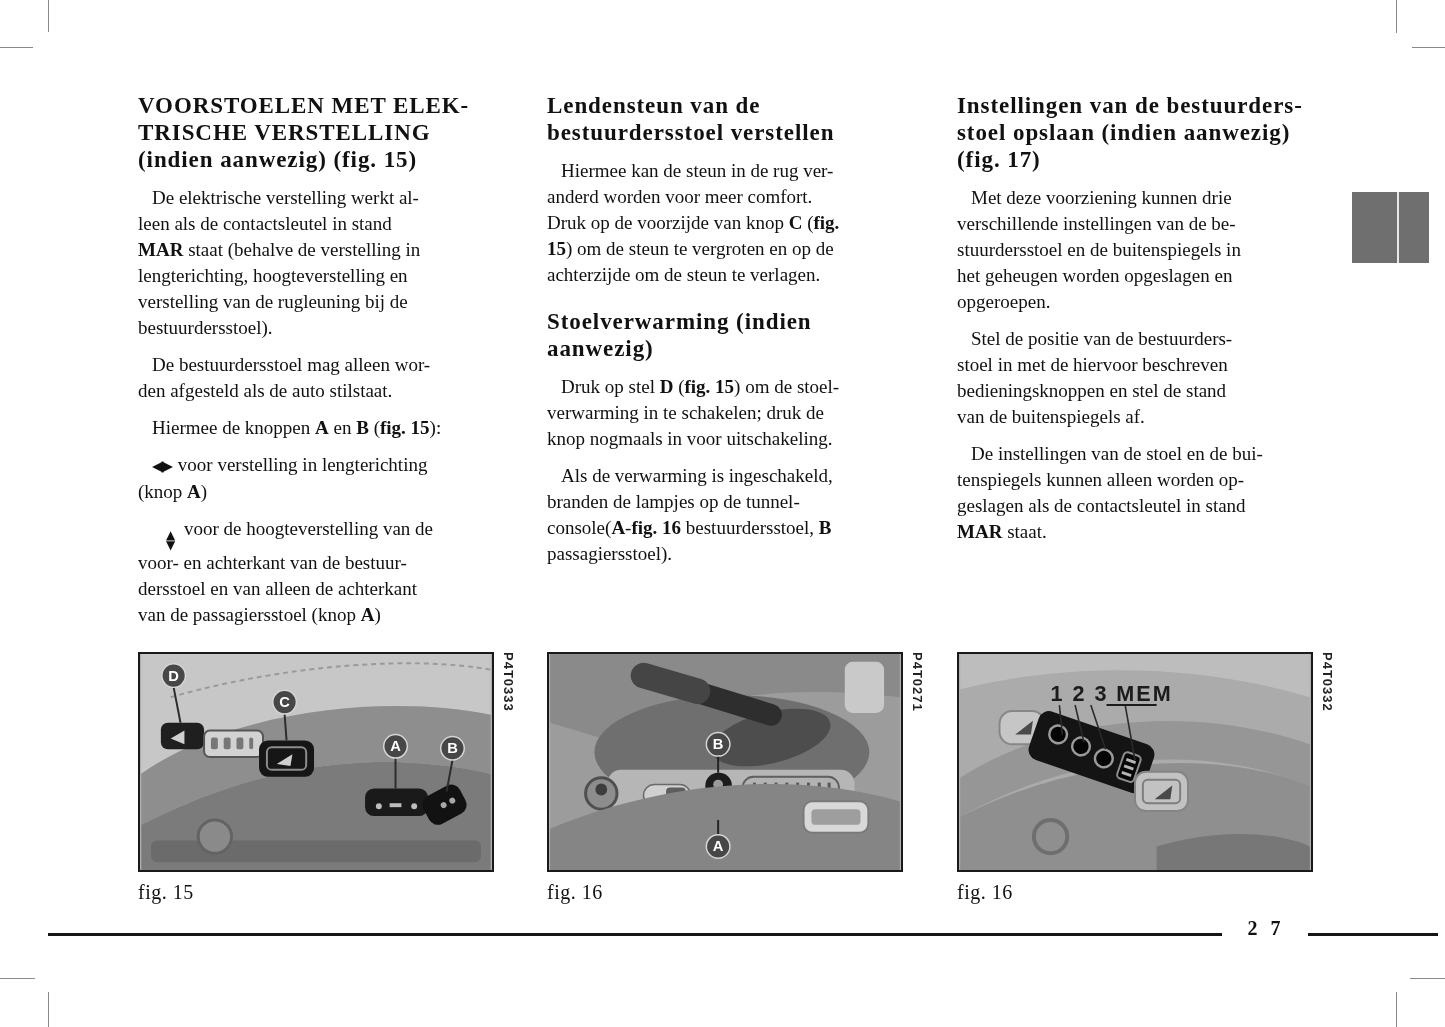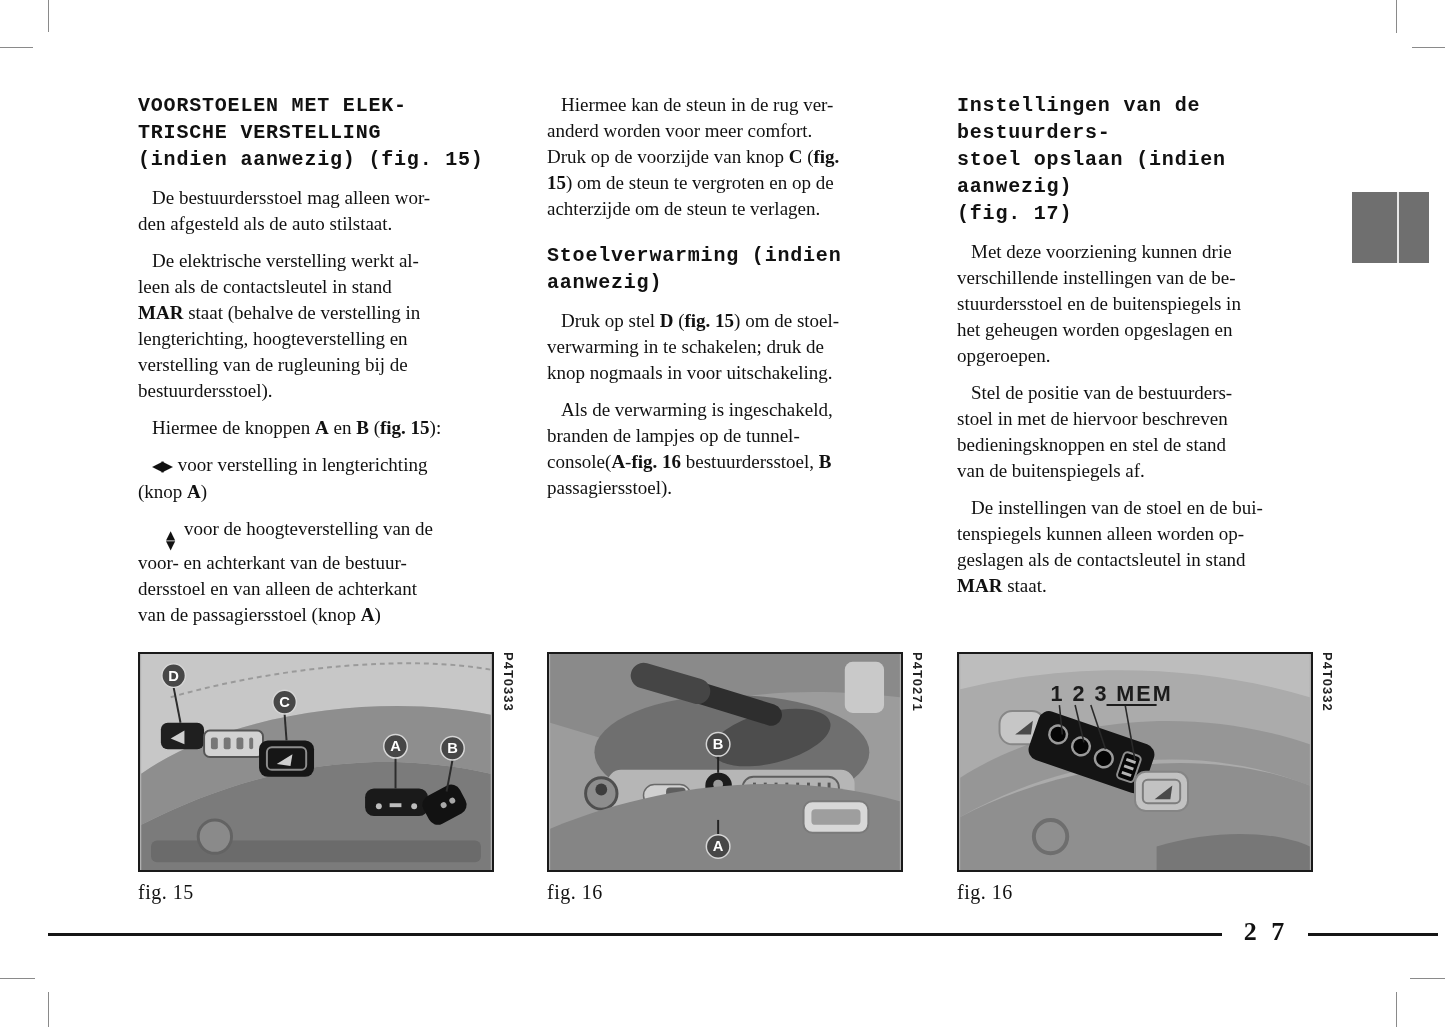--- a/index.html
+++ b/index.html
@@ -9,22 +9,22 @@
     font-family:"Liberation Serif", serif;
   }
   
   .crop{position:absolute;background:#8a8a8a;}
   
   .tab{position:absolute;left:1352px;top:192px;width:77px;height:71px;background:#6f6f6f;}
   .tab .divider{position:absolute;left:58%;top:0;width:2px;height:100%;background:#e8e8e8;}
   
   .col{position:absolute;top:92px;width:360px;font-size:19px;line-height:26px;}
   .heading{
-    font-weight:bold;font-size:20px;line-height:27px;letter-spacing:.04em;
-    white-space:pre-line;margin:20px 0 12px 0;font-family:Liberation Mono, monospace;
+    font-weight:bold;font-size:23px;line-height:27px;letter-spacing:.04em;
+    white-space:pre-line;margin:20px 0 12px 0;
   }
   .col > .heading:first-child{margin-top:0;}
   .para{white-space:pre-line;margin:0 0 11px 0;text-indent:14px;}
   .icon-lr{font-family:"DejaVu Sans",sans-serif;font-size:15px;letter-spacing:-2px;margin-right:2px;}
   .icon-ud{
     display:inline-flex;flex-direction:column;align-items:center;vertical-align:-4px;
     font-family:"DejaVu Sans",sans-serif;font-size:12px;line-height:10px;margin-right:4px;
   }
   
   .figure{position:absolute;top:652px;width:356px;}
@@ -32,21 +32,21 @@
   .photo-code{
     position:absolute;top:0;right:-22px;
     writing-mode:vertical-rl;
     font-family:"Liberation Sans",sans-serif;font-weight:bold;font-size:13px;letter-spacing:1px;color:#222;
   }
   .caption{font-size:20px;margin-top:9px;letter-spacing:.5px;}
   
   .rule{position:absolute;height:3px;background:#161616;}
   .page-number{
     position:absolute;left:1238px;top:917px;width:56px;text-align:center;
-    font-size:26px;font-weight:bold;letter-spacing:4px;
+    font-size:20px;font-weight:bold;letter-spacing:4px;
   }
 </style>
 </head>
 <body>
 
 <div class="crop" style="left:48px;top:0;width:1px;height:32px;"></div>
 <div class="crop" style="left:0;top:47px;width:33px;height:1px;"></div>
 <div class="crop" style="left:1396px;top:0;width:1px;height:33px;"></div>
 <div class="crop" style="left:1412px;top:47px;width:33px;height:1px;"></div>
 <div class="crop" style="left:0;top:978px;width:35px;height:1px;"></div>
@@ -55,37 +55,39 @@
 <div class="crop" style="left:1396px;top:992px;width:1px;height:35px;"></div>
 
 <div class="tab">
     <span class="divider"></span>
   </div>
 
 <div class="col" style="left:138px;">
     <div class="heading">VOORSTOELEN MET ELEK-
 TRISCHE VERSTELLING
 (indien aanwezig) (fig. 15)</div>
-    <div class="para"><span>De bestuurdersstoel mag alleen wor-
-den afgesteld als de auto stilstaat.</span></div>
     <div class="para"><span>De elektrische verstelling werkt al-
 leen als de contactsleutel in stand
 </span><b>MAR</b><span> staat (behalve de verstelling in
 lengterichting, hoogteverstelling en
 verstelling van de rugleuning bij de
 bestuurdersstoel).</span></div>
+    <div class="para"><span>De bestuurdersstoel mag alleen wor-
+den afgesteld als de auto stilstaat.</span></div>
     <div class="para"><span>Hiermee de knoppen </span><b>A</b><span> en </span><b>B</b><span> (</span><b>fig. 15</b><span>):</span></div>
     <div class="para"><span class="icon-lr">◀▶</span><span> voor verstelling in lengterichting
 (knop </span><b>A</b><span>)</span></div>
     <div class="para"><span class="icon-ud"><span>▲</span><span>▼</span></span><span> voor de hoogteverstelling van de
 voor- en achterkant van de bestuur-
 dersstoel en van alleen de achterkant
 van de passagiersstoel (knop </span><b>A</b><span>)</span></div>
   </div>
 <div class="col" style="left:547px;">
+    <div class="heading">Lendensteun van de
+bestuurdersstoel verstellen</div>
     <div class="para"><span>Hiermee kan de steun in de rug ver-
 anderd worden voor meer comfort.
 Druk op de voorzijde van knop </span><b>C</b><span> (</span><b>fig.
 15</b><span>) om de steun te vergroten en op de
 achterzijde om de steun te verlagen.</span></div>
     <div class="heading">Stoelverwarming (indien
 aanwezig)</div>
     <div class="para"><span>Druk op stel </span><b>D</b><span> (</span><b>fig. 15</b><span>) om de stoel-
 verwarming in te schakelen; druk de
 knop nogmaals in voor uitschakeling.</span></div>

